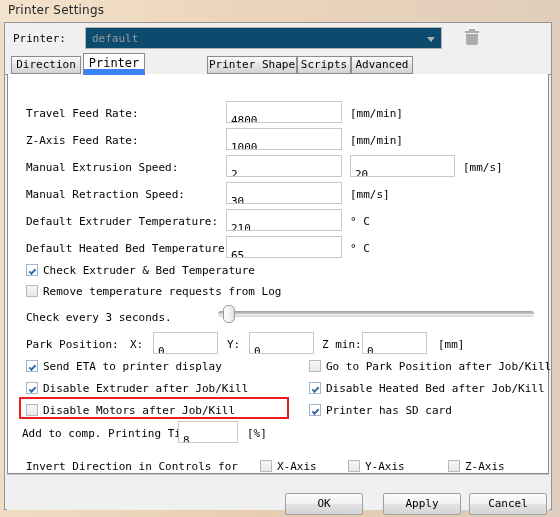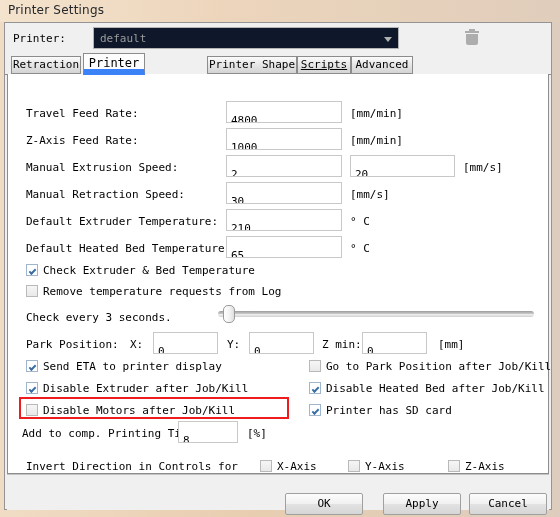--- a/index.html
+++ b/index.html
@@ -56,25 +56,25 @@
     left: 0; top: 0;
     width: 546px; height: 32px;
   }
   .printer-label {
     position: absolute;
     left: 8px; top: 9px;
     font-size: 11px;
   }
   .combo {
     position: absolute;
-    left: 88px; top: 4px;
-    width: 306px; height: 22px;
+    left: 80px; top: 4px;
+    width: 357px; height: 22px;
     box-sizing: border-box;
     border: 1px solid #b4b4b4;
-    background: #0f172a;
+    background: #0c4a6e;
   }
   .combo-text {
     position: absolute;
     left: 6px; top: 4px;
     color: #9b9b9b;
     font-size: 11px;
   }
   .combo-arrow {
     position: absolute;
     right: 6px; top: 9px;
@@ -292,25 +292,25 @@
       </div>
       <div class="trash">
         <div class="trash-handle"></div>
         <div class="trash-lid"></div>
         <div class="trash-body"></div>
       </div>
     </div>
 
     <div class="tabs">
       <div class="tabstrip-line"></div>
-      <div class="tab" style="left:6px;   width:70px;">Retraction</div>
+      <div class="tab" style="left:6px;   width:70px;">Direction</div>
       <div class="tab active" style="left:78px;  width:62px;">Printer</div>
       <div class="tab" style="left:140px; width:48px;margin-top:40px;">Extruder</div>
       <div class="tab" style="left:202px; width:90px;">Printer Shape</div>
-      <div class="tab" style="left:292px; width:54px;text-decoration:underline;">Scripts</div>
+      <div class="tab" style="left:292px; width:54px;">Scripts</div>
       <div class="tab" style="left:346px; width:62px;">Advanced</div>
     </div>
 
     <div class="panel">
 
       <div class="lbl" style="left:18px; top:33px;">Travel Feed Rate:</div>
       <input class="txt" style="left: 218px; top: 27px; width: 116px;" value="4800">
       <div class="unit" style="left:342px; top:33px;">[mm/min]</div>
 
       <div class="lbl" style="left:18px; top:60px;">Z-Axis Feed Rate:</div>

